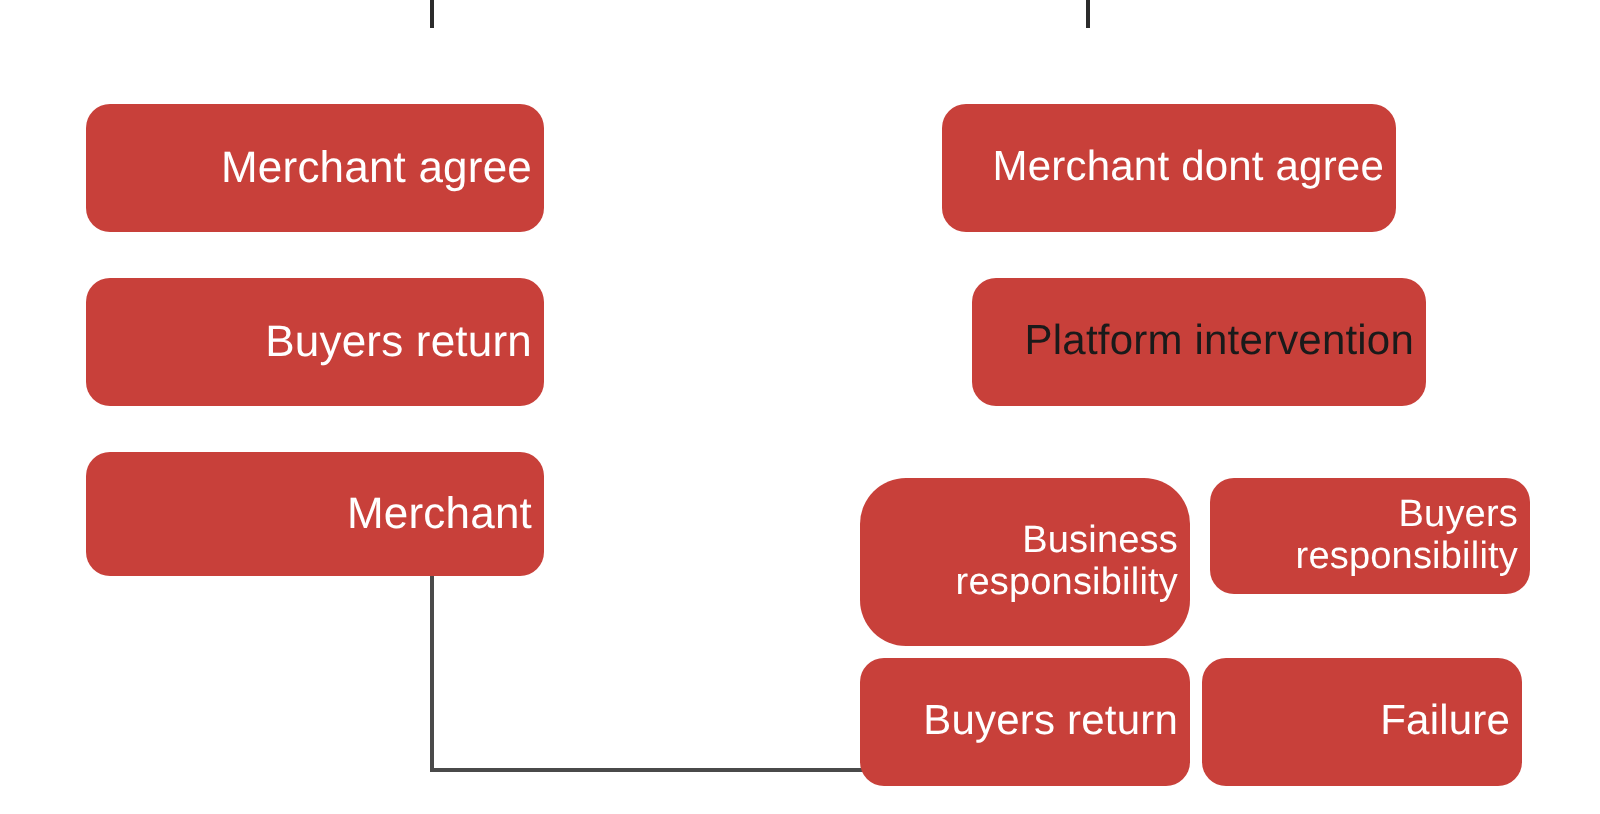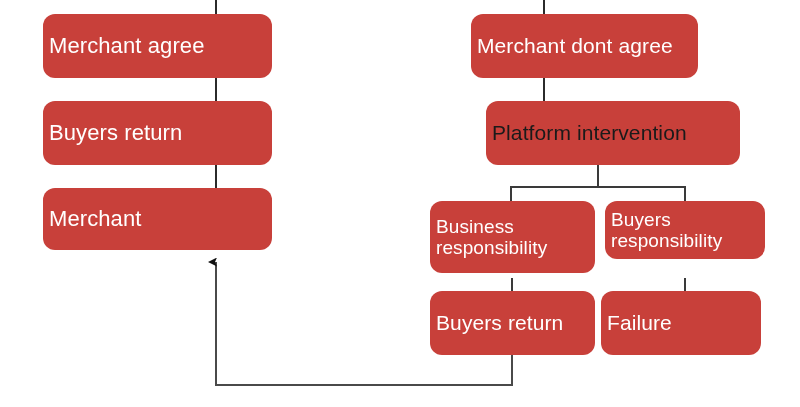--- a/index.html
+++ b/index.html
@@ -26,27 +26,28 @@
     pointer-events: none;
   }
   .node {
     position: absolute;
     box-sizing: border-box;
     background: #c8403a;
     border-radius: 12px;
     display: flex;
     align-items: center;
     justify-content: center;
-    text-align: left;
+    text-align: right;
     color: #ffffff;
     font-weight: 400;
     line-height: 1.12;
     letter-spacing: 0.1px;
     padding: 2px 6px;
     z-index: 2;
+    margin-top: 38px;
   }
   .node.dark-label {
     color: #1a1a1a;
   }
   .node .label {
     display: block;
     width: 100%;
   }
 </style>
 </head>
@@ -92,25 +93,25 @@
   </div>
 
   <div class="node" style="left:43px; top:188px; width:229px; height:62px; font-size:22px;">
     <span class="label">Merchant</span>
   </div>
 
   <div class="node" style="left:471px; top:14px; width:227px; height:64px; font-size:21px;">
     <span class="label">Merchant dont agree</span>
   </div>
 
-  <div class="node dark-label" style="left:486px; top:101px; width:254px; height:64px; font-size:21px;">
+  <div class="node dark-label" style="left:486px; top:101px; width:227px; height:64px; font-size:21px;">
     <span class="label">Platform intervention</span>
   </div>
 
-  <div class="node" style="left:430px; top:201px; width:165px; height:72px; font-size:19px;">
+  <div class="node" style="left:430px; top:201px; width:165px; height:84px; font-size:19px;border-radius:23px;">
     <span class="label">Business responsibility</span>
   </div>
 
   <div class="node" style="left:605px; top:201px; width:160px; height:58px; font-size:19px;">
     <span class="label">Buyers responsibility</span>
   </div>
 
   <div class="node" style="left:430px; top:291px; width:165px; height:64px; font-size:21px;">
     <span class="label">Buyers return</span>
   </div>

